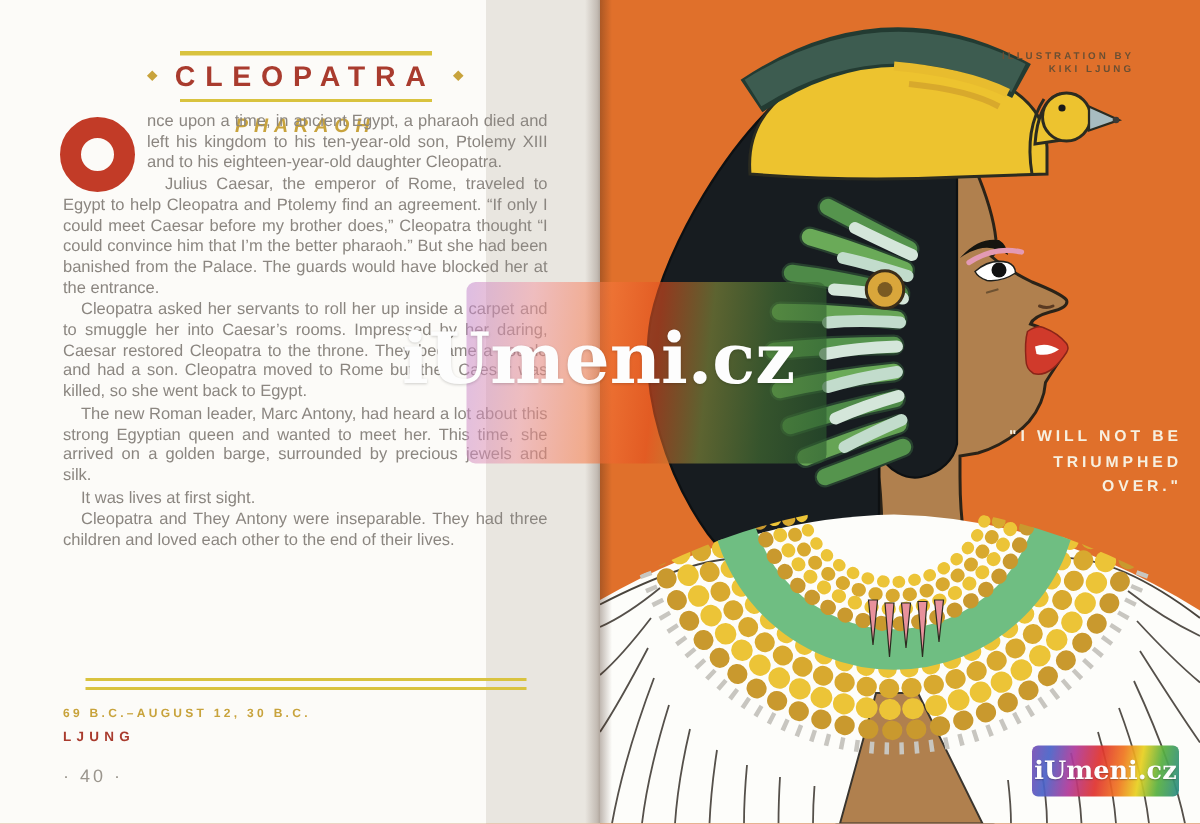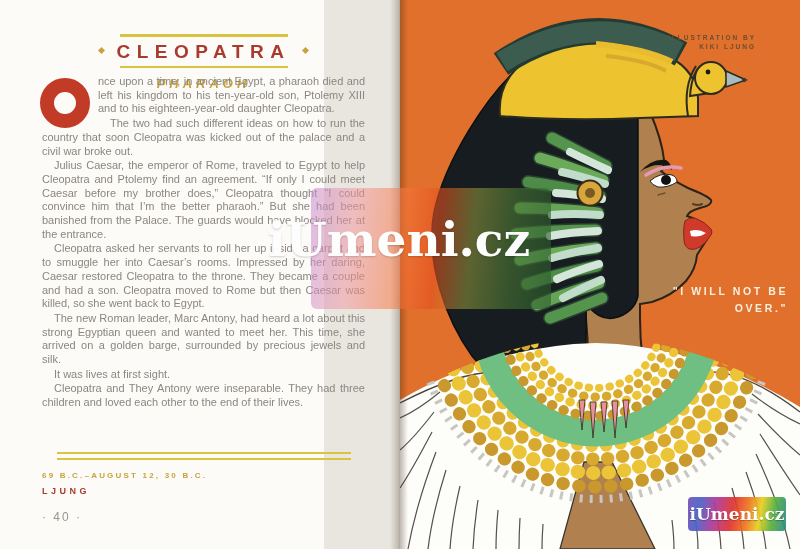--- a/index.html
+++ b/index.html
@@ -55,21 +55,20 @@
         <i class="dia r"></i>
         <div class="rule top"></div>
         <h1 class="book-title">CLEOPATRA</h1>
         <div class="rule bottom"></div>
       </div>
       <div class="subtitle">PHARAOH</div>
     </div>
 
     <div class="body-text">
       <p class="first"><span class="dropcap"><span>O</span></span><span>nce upon a time, in ancient Egypt, a pharaoh died and left his kingdom to his ten-year-old son, Ptolemy XIII and to his eighteen-year-old daughter Cleopatra.</span></p>
-      <p>The two had such different ideas on how to run the country that soon Cleopatra was kicked out of the palace and a civil war broke out.</p>
       <p>Julius Caesar, the emperor of Rome, traveled to Egypt to help Cleopatra and Ptolemy find an agreement. “If only I could meet Caesar before my brother does,” Cleopatra thought “I could convince him that I’m the better pharaoh.” But she had been banished from the Palace. The guards would have blocked her at the entrance.</p>
       <p>Cleopatra asked her servants to roll her up inside a carpet and to smuggle her into Caesar’s rooms. Impressed by her daring, Caesar restored Cleopatra to the throne. They became a couple and had a son. Cleopatra moved to Rome but then Caesar was killed, so she went back to Egypt.</p>
       <p>The new Roman leader, Marc Antony, had heard a lot about this strong Egyptian queen and wanted to meet her. This time, she arrived on a golden barge, surrounded by precious jewels and silk.</p>
       <p>It was lives at first sight.</p>
       <p>Cleopatra and They Antony were inseparable. They had three children and loved each other to the end of their lives.</p>
     </div>
 
     <div class="lp-footer">
       <div class="double-rule">
           <i></i>
@@ -237,20 +236,21 @@
       </g>
     </svg>
 
     <div class="credit">
       <div>ILLUSTRATION BY</div>
       <div>KIKI LJUNG</div>
     </div>
 
     <div class="quote">
       <div>"I WILL NOT BE</div>
+      <div>TRIUMPHED</div>
       <div>OVER."</div>
     </div>
   </div>
 
   <div class="seam"></div>
 
   <div class="wm-center-box"></div>
   <div class="wm-center-text">iUmeni.cz</div>
   <div class="wm-corner">
     <span>iUmeni.cz</span>

